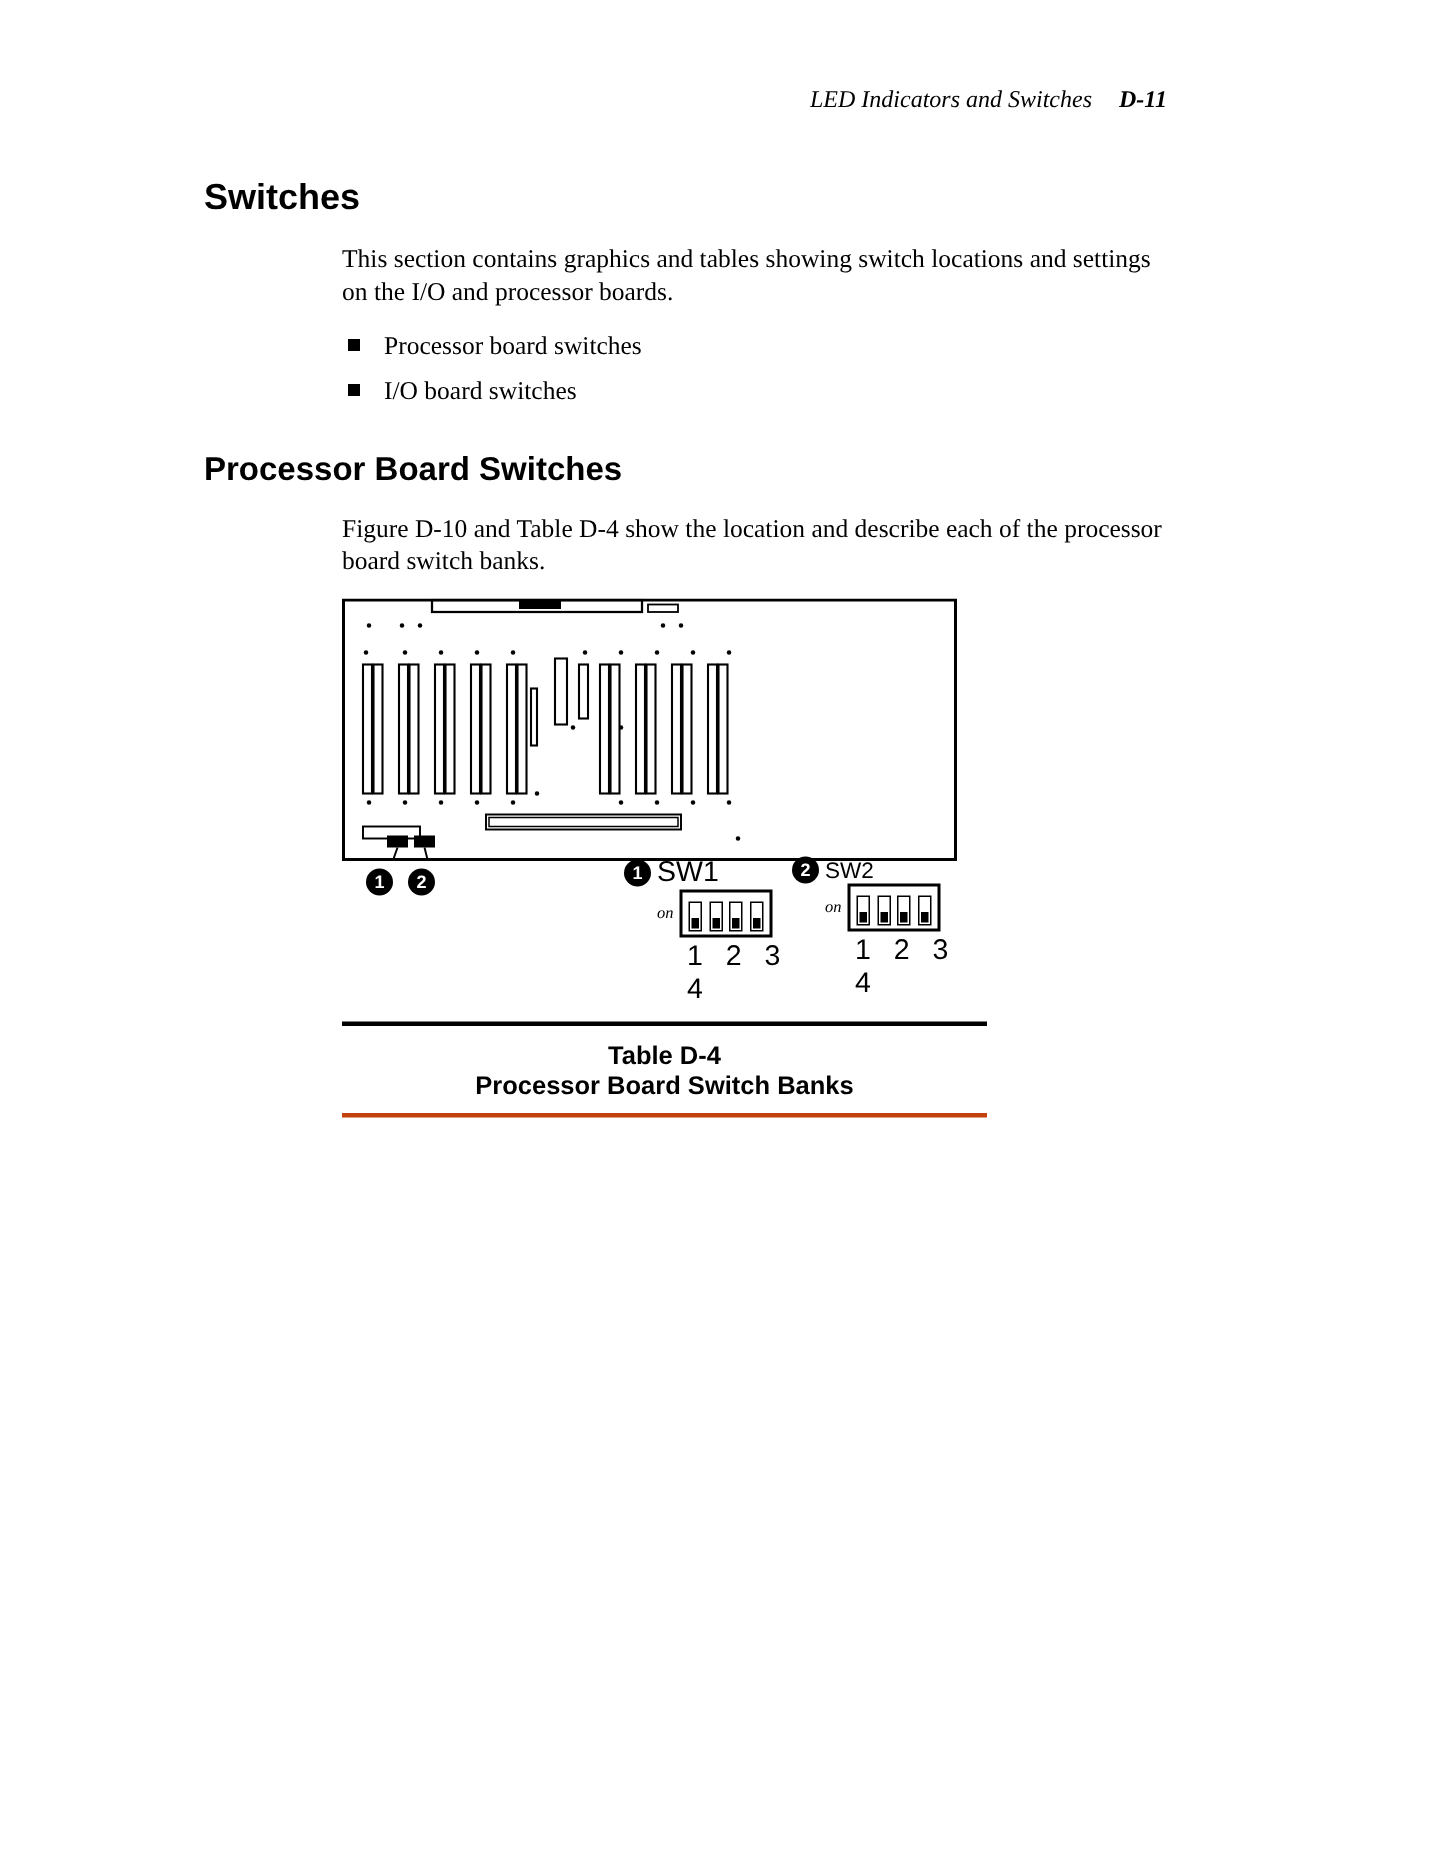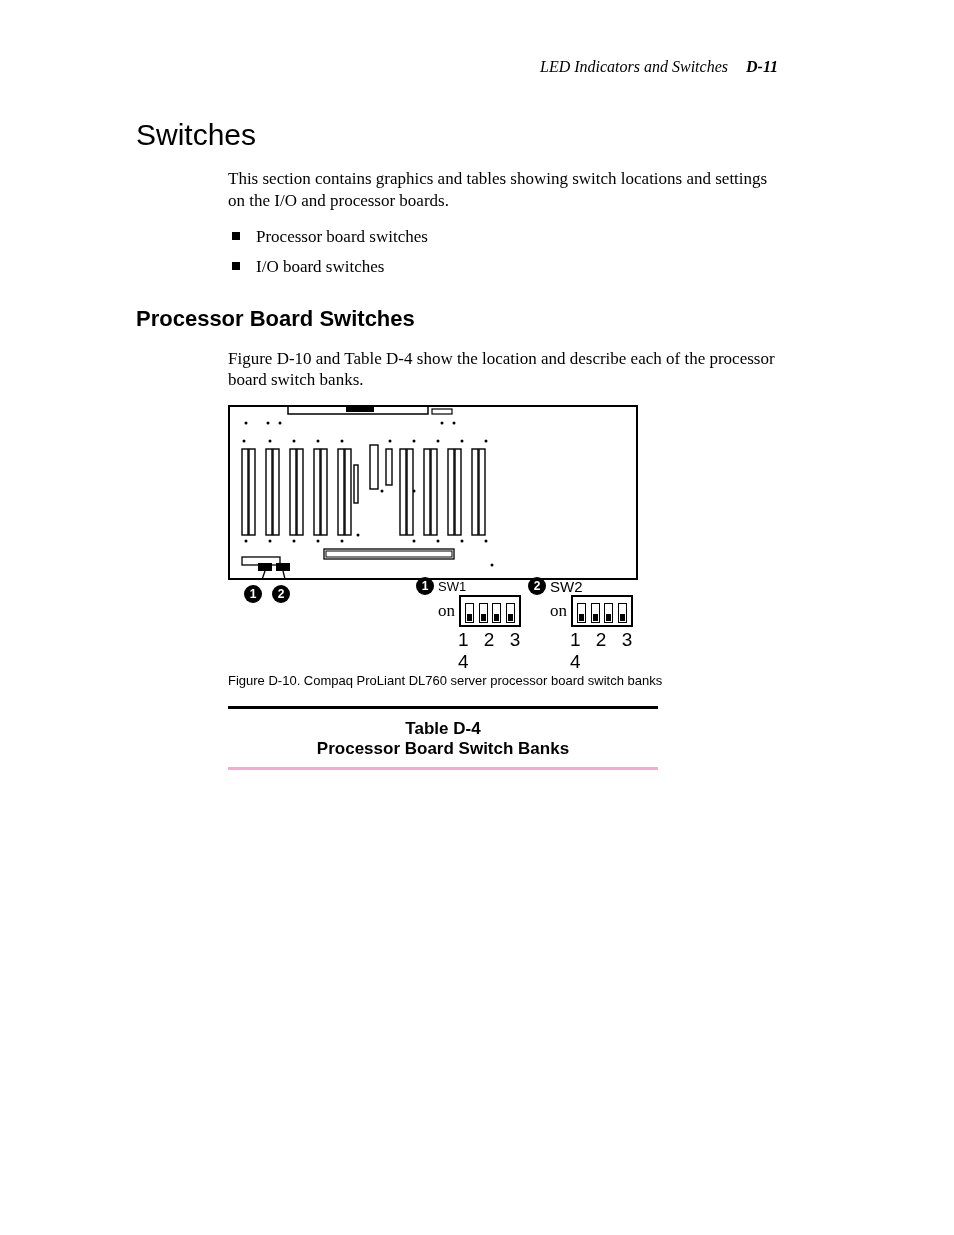--- a/index.html
+++ b/index.html
@@ -23,22 +23,22 @@
     font-size: 16px;
     margin-bottom: 42px;
   }
   .running-head .pnum {
     font-style: italic;
     font-weight: bold;
     margin-left: 14px;
   }
   h1.section {
     font-family: "Arial Narrow", Arial, sans-serif;
-    font-weight: normal;
-    font-size: 30px;
+    font-weight: bold;
+    font-size: 24px;
     margin: 0 0 14px 0;
     letter-spacing: 0px;
     font-stretch: condensed;
   }
   .bodycol {
     margin-left: 92px;
   }
   p { margin: 16px 0 14px 0; line-height: 1.28; }
   ul.sq {
     list-style: none;
@@ -106,27 +106,27 @@
     left:1px; right:1px; bottom:1px; height:7px;
     background:#000;
   }
   .swnums {
     font-family: Arial, sans-serif;
     font-size: 19px;
     letter-spacing: 5px;
     text-align:left;
     margin-top:2px;
   }
-  .ontxt { font-size:17px; }
+  .ontxt { font-size:11px;font-style:italic; }
 
   
   .tblblock {
     border-top: 3px solid #000;
-    border-bottom: 3px solid #f9a8d4;
-    margin-top: 10px;
+    border-bottom: 3px solid #c2410c;
+    margin-top: 24px;
     width: 430px;
   }
   .tbltitle {
     font-family: "Arial Narrow", Arial, sans-serif;
     font-weight: bold;
     text-align: center;
     font-size: 17px;
     padding: 10px 0 8px 0;
     font-stretch: condensed;
   }
@@ -299,21 +299,21 @@
 
         <div class="callouts-below">
           <span class="numcirc">1</span>
           <span class="numcirc">2</span>
         </div>
 
         <div class="swpanels">
           <div class="swpanel">
             <div class="swhdr">
               <span class="numcirc">1</span>
-              <span style="font-family:Arial;font-size:13px;">SW1</span>
+              <span style="font-family:Arial;font-size:19px;">SW1</span>
             </div>
             <div class="swbody">
               <span class="ontxt">on</span>
               <div class="dipbox">
                 <div class="dip"></div>
                   <div class="dip"></div>
                   <div class="dip"></div>
                   <div class="dip"></div>
               </div>
             </div>
@@ -333,21 +333,20 @@
                   <div class="dip"></div>
                   <div class="dip"></div>
               </div>
             </div>
             <div class="swnums" style="margin-left:20px;">1 2 3 4</div>
           </div>
         </div>
 
       </div>
 
-      <div class="figcaption">Figure D-10.  Compaq ProLiant DL760 server processor board switch banks</div>
 
       <div class="tblblock">
         <div class="tbltitle">
           <div>Table D-4</div>
           <div>Processor Board Switch Banks</div>
         </div>
       </div>
 
     </div>
   </div>

